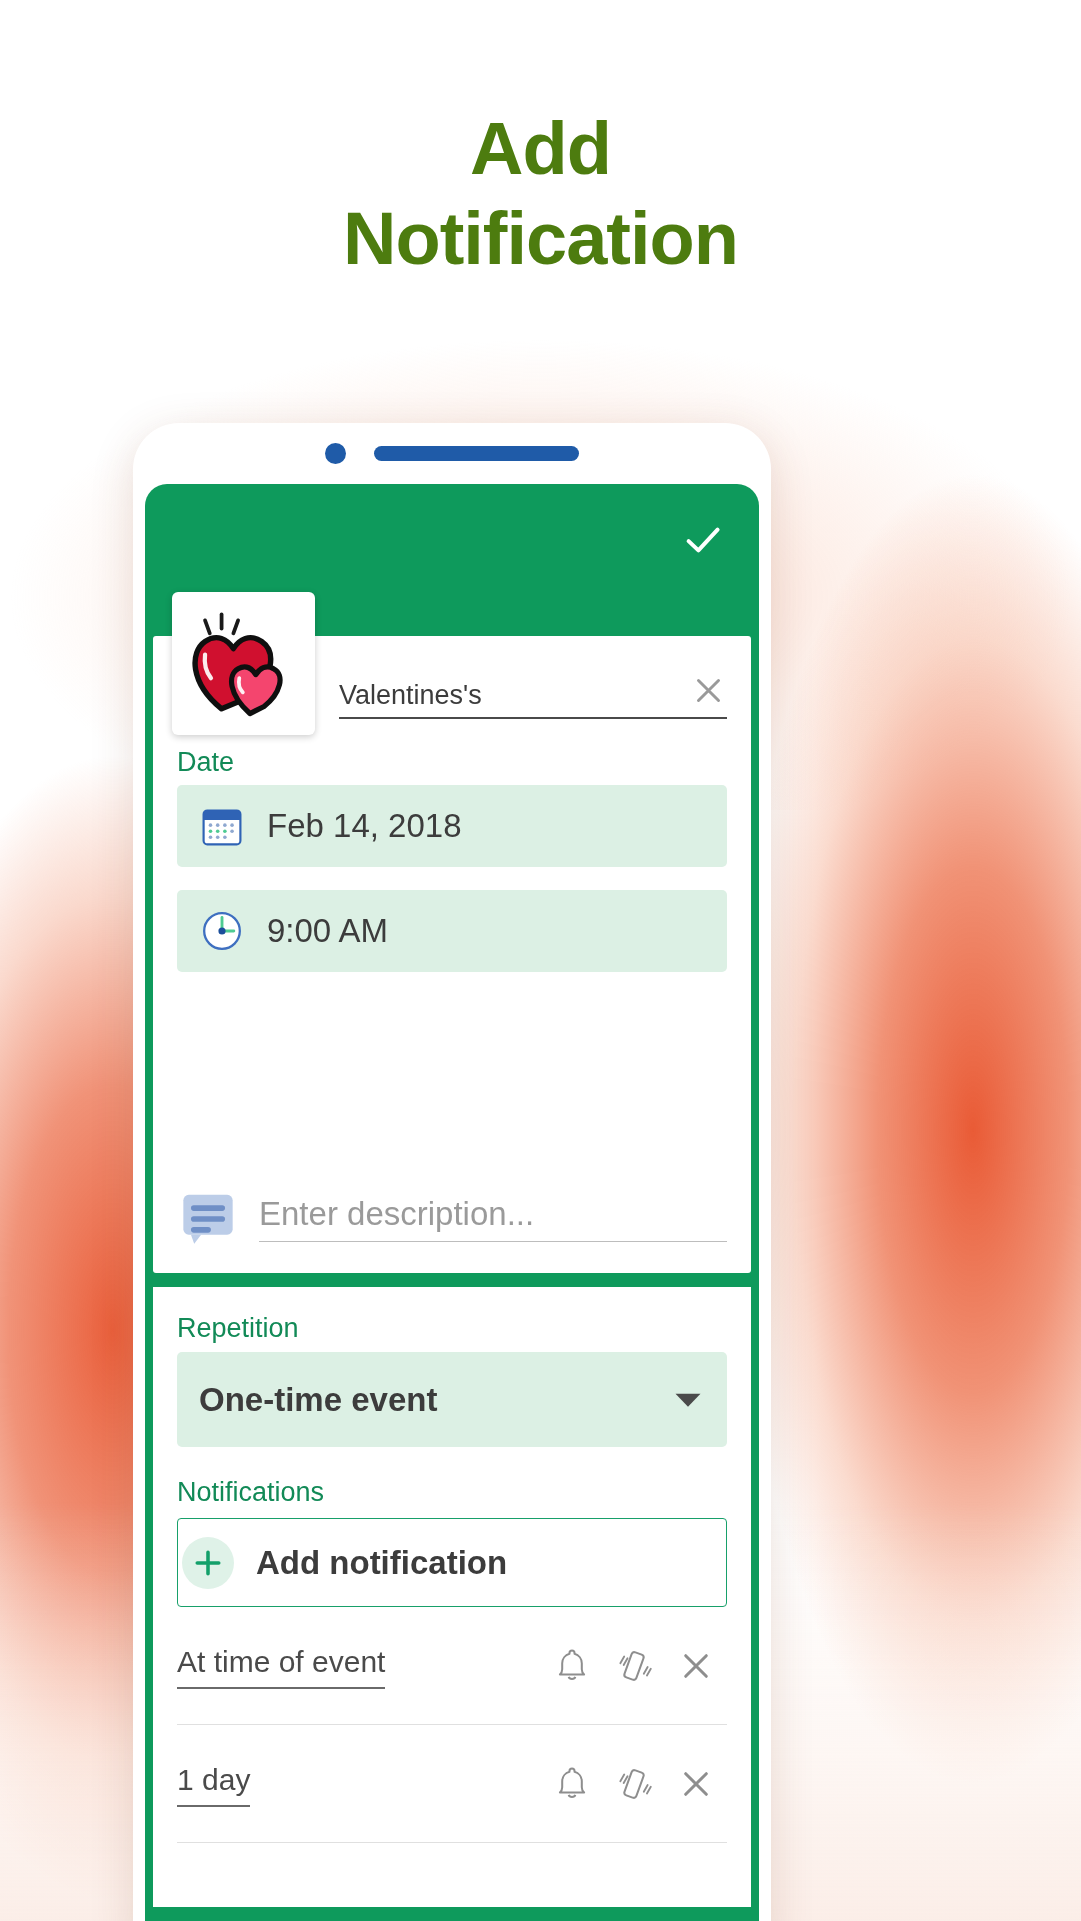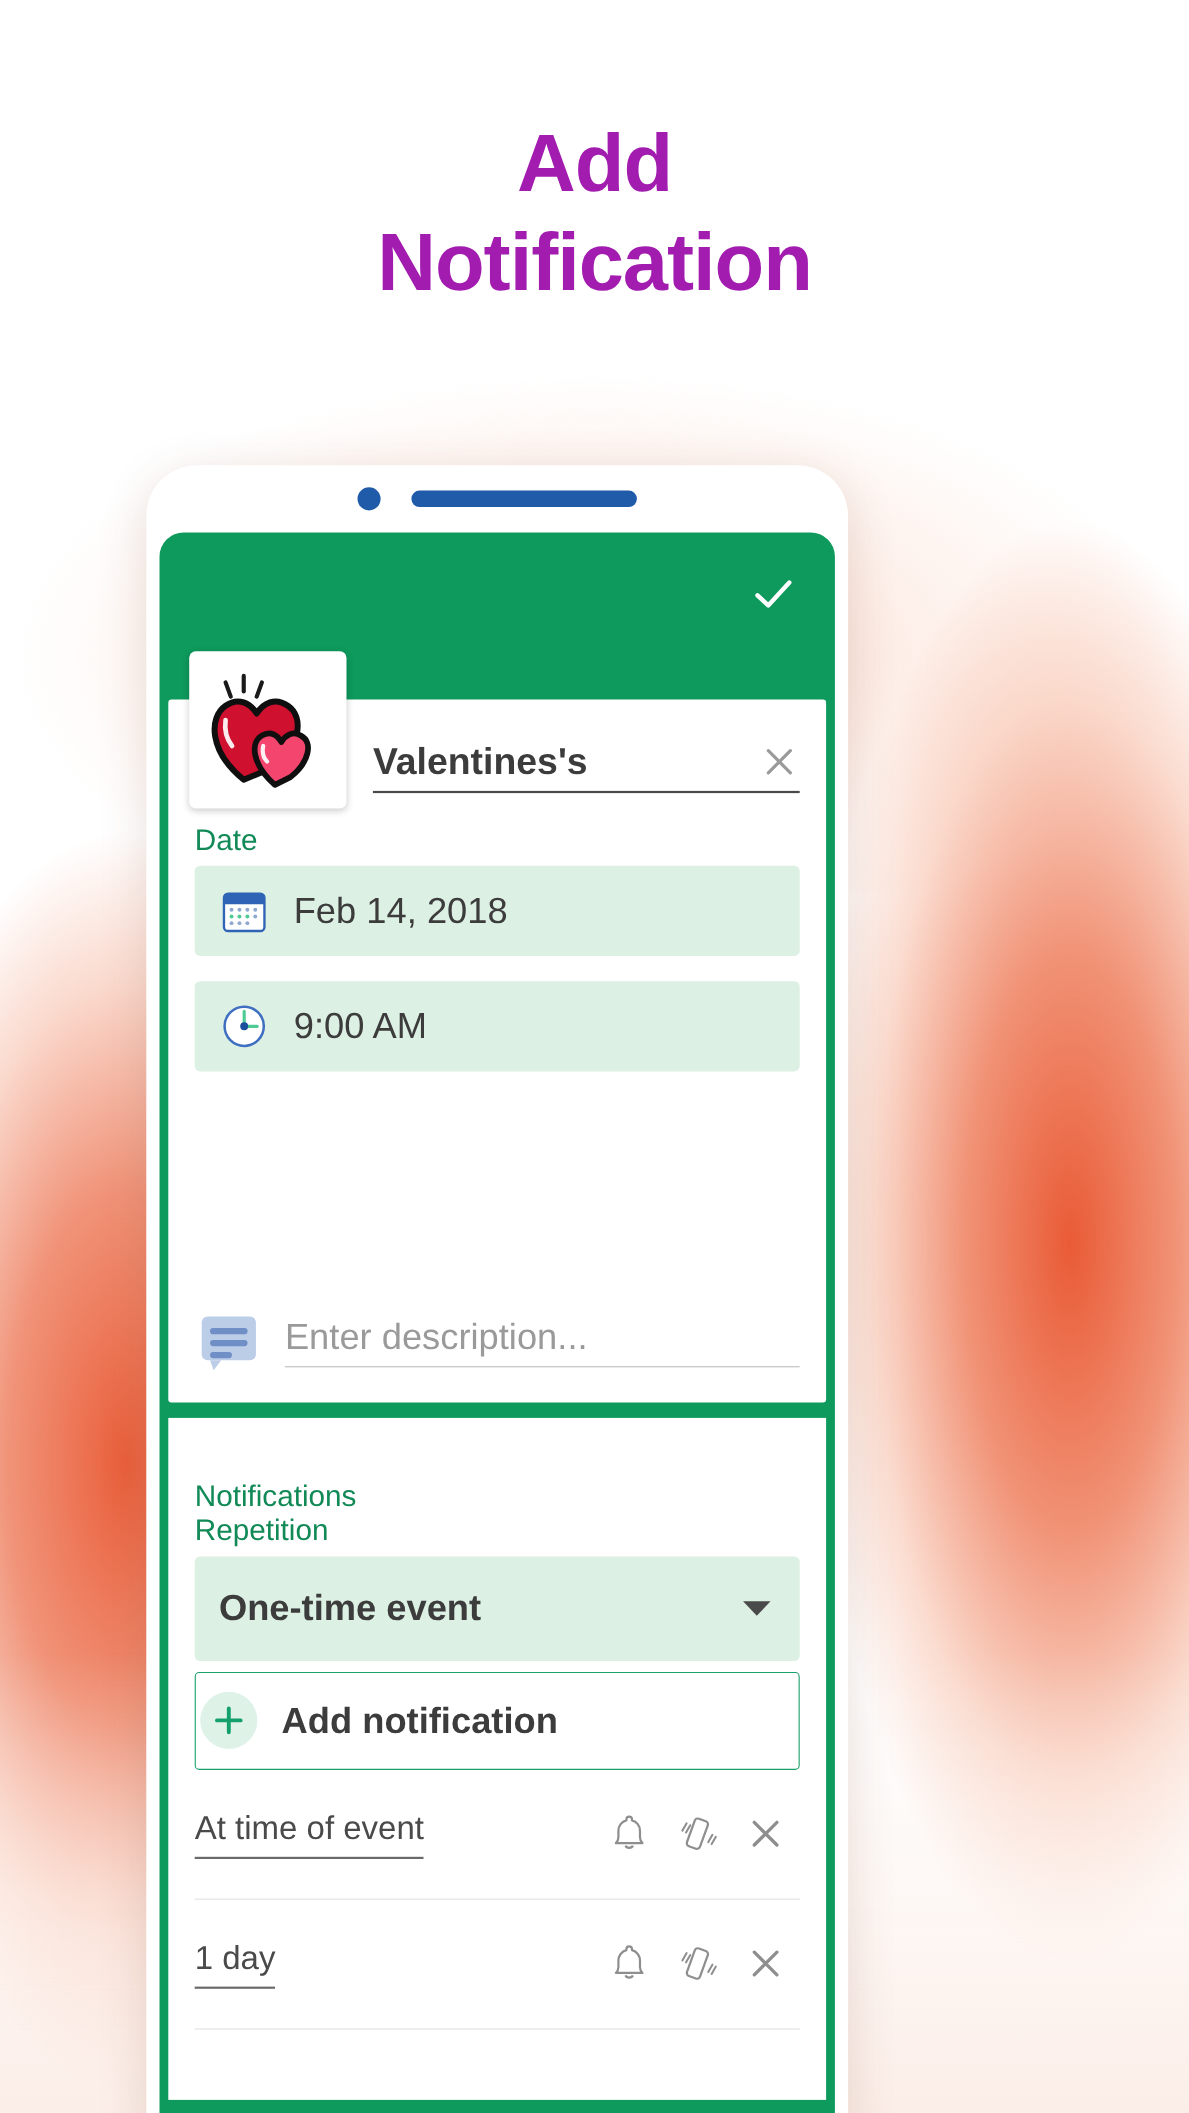--- a/index.html
+++ b/index.html
@@ -35,21 +35,21 @@
   .blob-bottom {
     left: 0; bottom: 0; width: 1081px; height: 420px;
     background: linear-gradient(to bottom, rgba(255,255,255,0) 0%, rgba(252,240,234,0.55) 60%, rgba(250,232,224,0.75) 100%);
   }
 
   
   #headline {
     position: absolute; z-index: 3;
     left: 0; right: 0; top: 104px;
     text-align: center;
-    color: #a21caf;
+    color: #4d7c0f;
     font-weight: bold;
     font-size: 74px;
     line-height: 1.22;
     letter-spacing: -1px;
   }
   #headline .l2 { display: block; }
 
   
   #phone {
     position: absolute; z-index: 4;
@@ -116,24 +116,23 @@
     font-size: 27px;
     line-height: 1.15;
   }
   .title-value-row {
     display: flex; align-items: flex-end; justify-content: space-between;
     border-bottom: 2px solid #4a4a4a;
     margin-top: 4px;
     padding-bottom: 4px;
   }
   .title-value {
-    font-size: 34px;
+    font-size: 27px;
     color: #3c3c3c;
     line-height: 1.25;
-    font-weight: bold;
   }
   .clear-x { padding-bottom: 4px; }
 
   .dt-row {
     display: flex; gap: 16px;
     padding: 28px 24px 0 24px;
     flex-direction: column;
   }
   .dt-col { flex: 1; }
   .dt-col.time { flex: 0 0 276px; }
@@ -327,32 +326,32 @@
           <path d="M6.6 25.2 L12.2 25.2 L8.4 30.2 Z" fill="#BCCDE8"></path>
         </svg>
         <div class="desc-input">
           <span class="desc-placeholder">Enter description...</span>
         </div>
       </div>
     </div>
 
     <div class="card" id="card-bottom">
 
-      <div class="sec-pad notif-label">
-        <div class="lbl-green">Notifications</div>
-      </div>
-
       <div class="sec-pad">
         <div class="lbl-green">Repetition</div>
         <div class="dropdown">
           <span class="dropdown-value">One-time event</span>
           <svg width="30" height="20" viewBox="0 0 24 16">
             <path d="M2 3 L12 13.4 L22 3 Z" fill="#4a4a4a"></path>
           </svg>
         </div>
+      </div>
+
+      <div class="sec-pad notif-label">
+        <div class="lbl-green">Notifications</div>
       </div>
 
       <div id="add-notif">
         <span class="plus-circle">
           <svg width="34" height="34" viewBox="0 0 24 24">
             <path d="M12 4.4 V19.6 M4.4 12 H19.6" stroke="#13A06A" stroke-width="2.5" stroke-linecap="round"></path>
           </svg>
         </span>
         <span class="add-notif-text">Add notification</span>
       </div>

